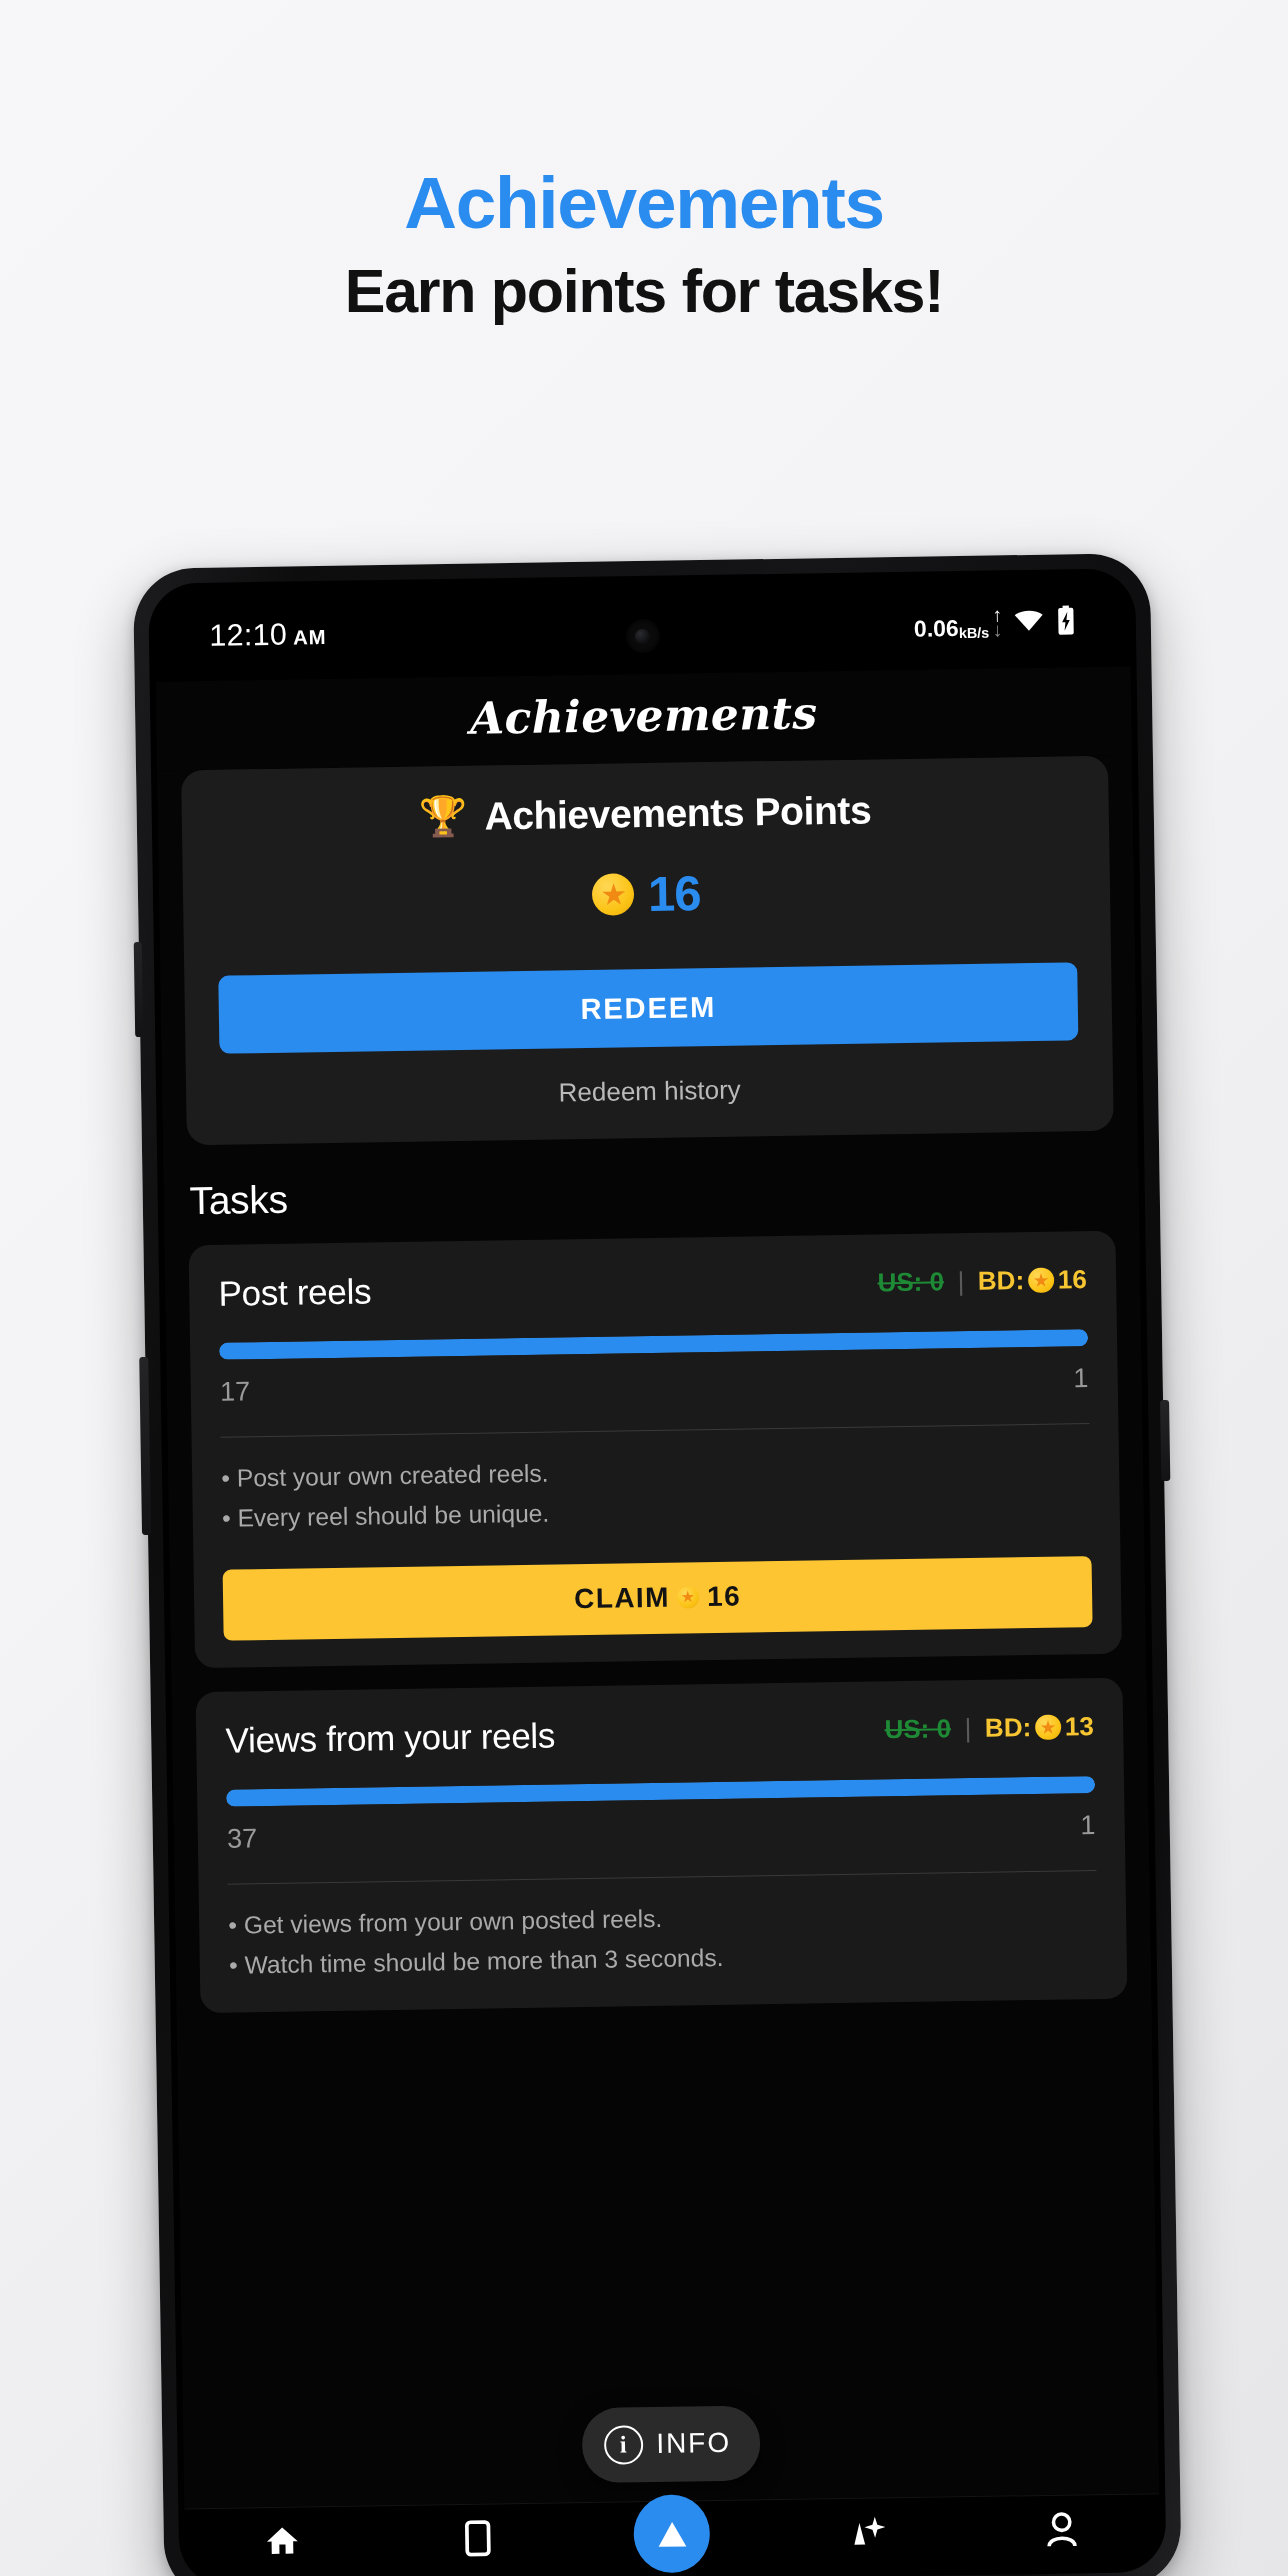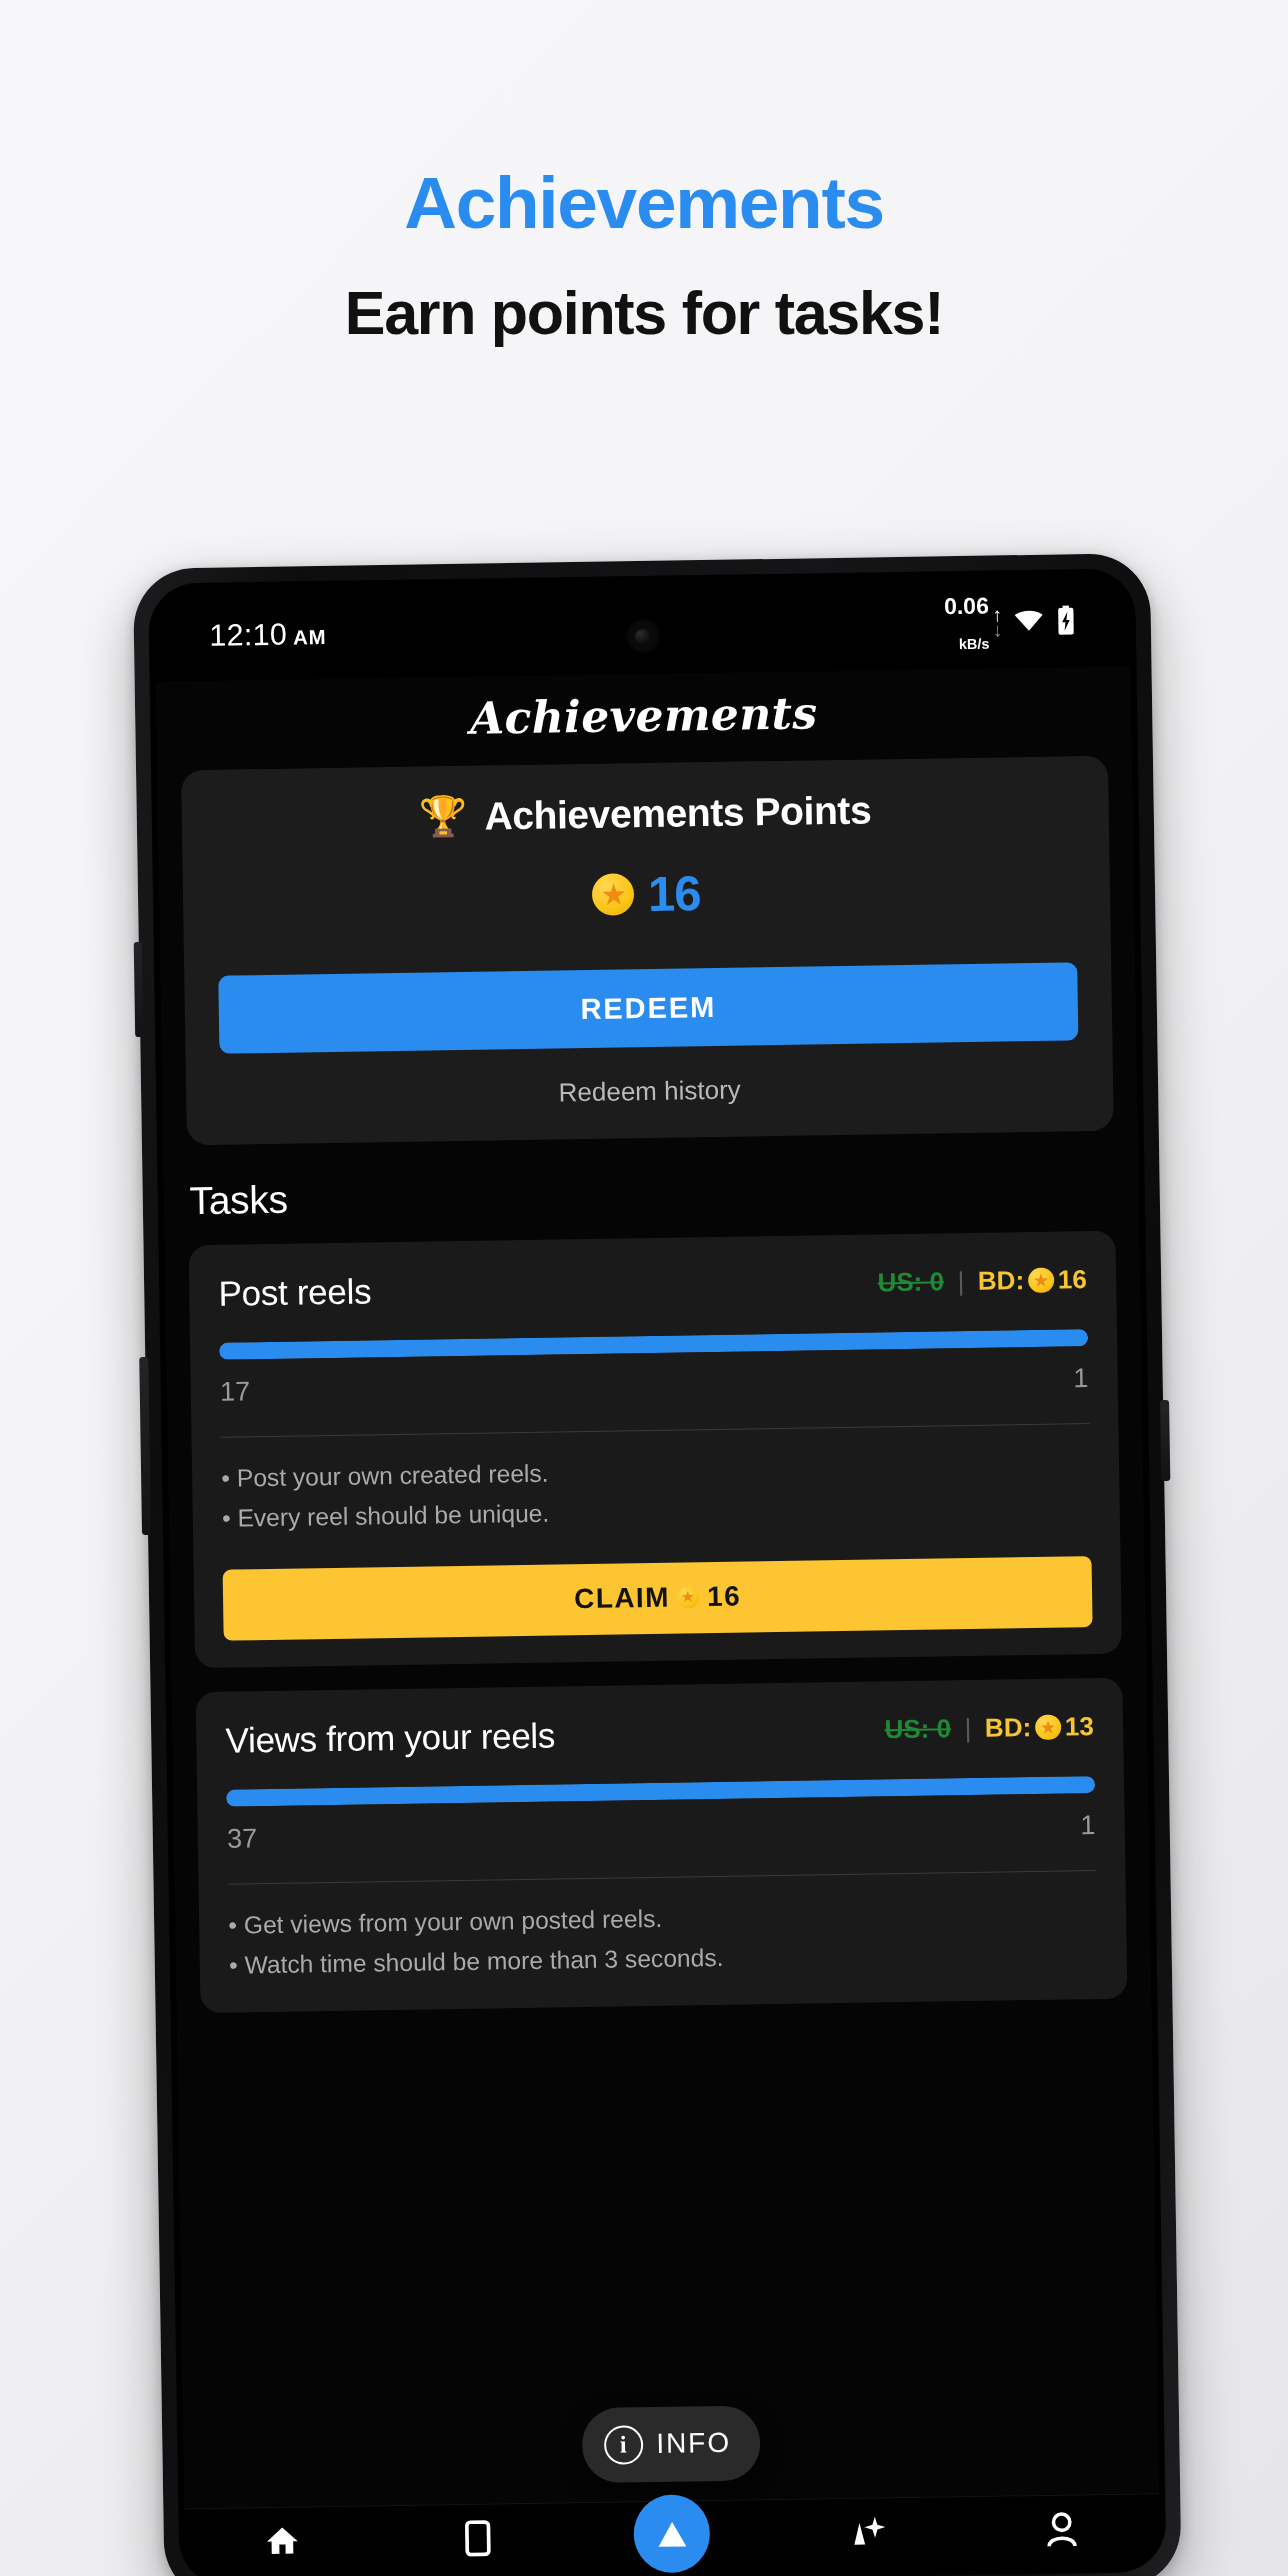--- a/index.html
+++ b/index.html
@@ -28,21 +28,21 @@
     color: #2b8cf0;
     letter-spacing: -1.3px;
     line-height: 1.0;
   }
   .promo-sub {
     font-size: 61px;
     font-weight: 700;
     color: #111111;
     letter-spacing: -1.3px;
     line-height: 1.0;
-    margin-top: 44px;
+    margin-top: 22px;
   }
 
   
   .phone {
     position: absolute;
     left: 136px;
     top: 561px;
     width: 1017px;
     height: 2034px;
     border-radius: 61px;
@@ -123,21 +123,21 @@
     align-items: center;
     gap: 11px;
   }
   .netspeed {
     display: flex;
     align-items: center;
     gap: 3.4px;
   }
   .netspeed .nums {
     display: flex;
-    flex-direction: column;
+    flex-direction: row;
     align-items: flex-end;
     line-height: 1;
   }
   .netspeed .val { font-size: 23px; font-weight: 600; }
   .netspeed .unit { font-size: 14.4px; font-weight: 600; margin-top: 19px; }
   .netspeed .arrows {
     display: flex;
     flex-direction: column;
     line-height: 0.78;
     font-size: 19.5px;

